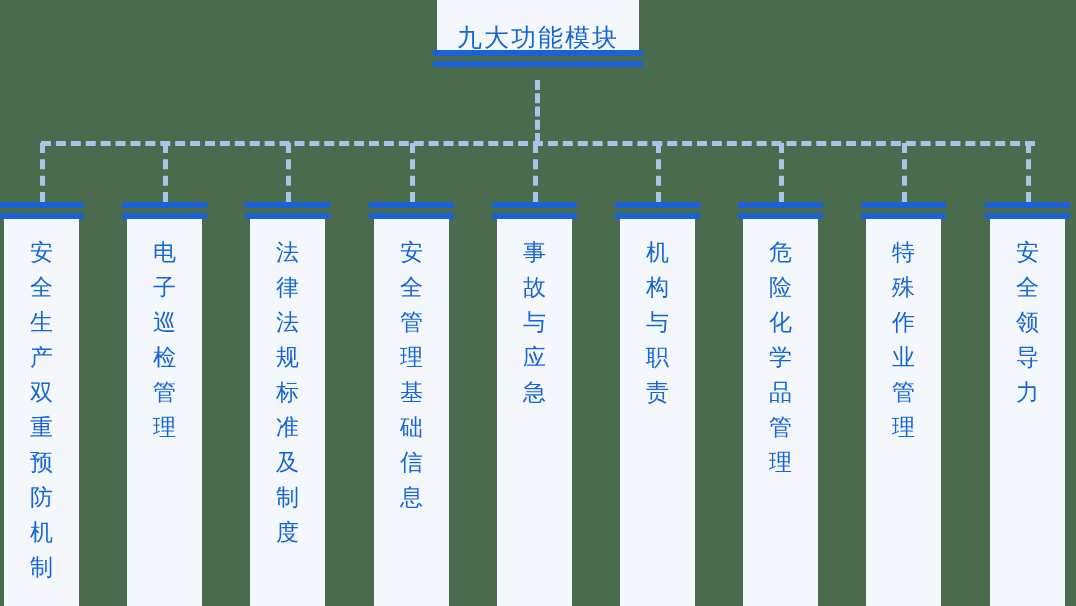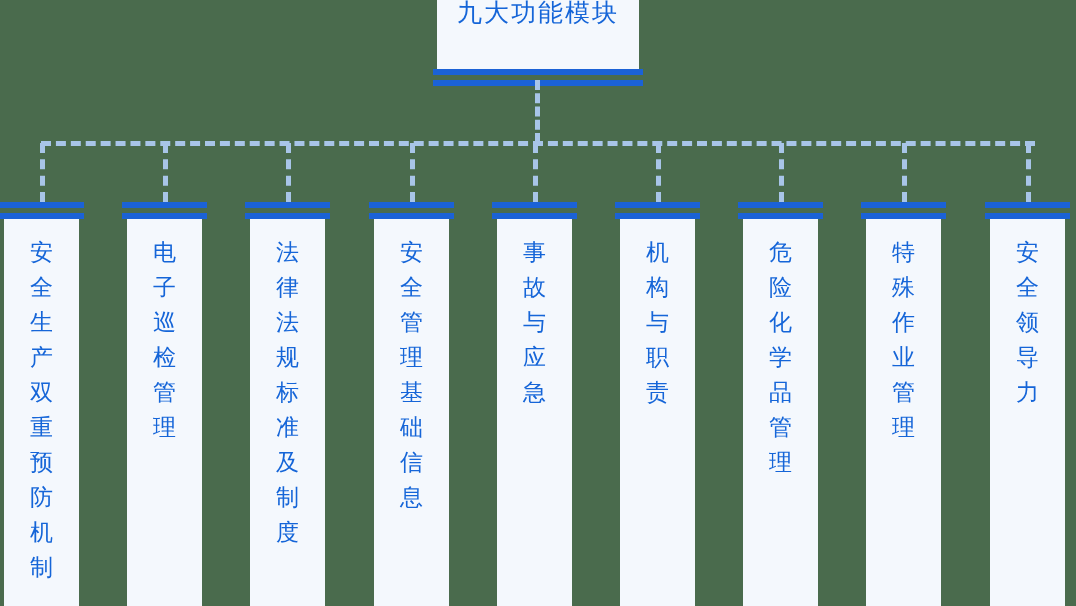--- a/index.html
+++ b/index.html
@@ -24,24 +24,24 @@
   .root-node {
     position: absolute;
     left: 433px;
     top: 0px;
     width: 210px;
   }
   .root-box {
     position: relative;
     left: 4px;
     width: 202px;
-    height: 69px;
+    height: 50px;
     background: #f4f8fd;
     display: flex;
-    align-items: flex-start;
+    align-items: flex-end;
     justify-content: center;
   }
   .root-title {
     color: #1565d8;
     font-size: 25px;
     letter-spacing: 2px;
     line-height: 1;
     white-space: nowrap;
   }
   .root-bar {

